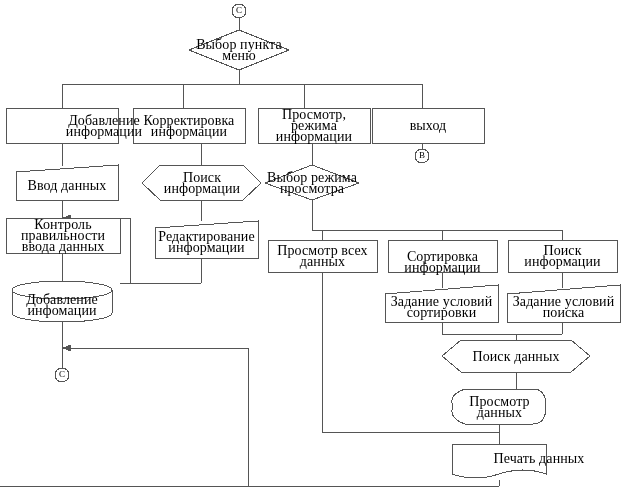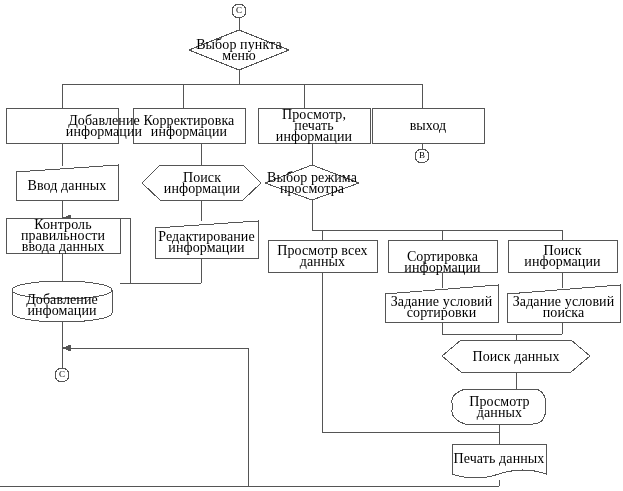--- a/index.html
+++ b/index.html
@@ -162,21 +162,21 @@
   <div class="shape-label" style="left:194px; top:34px; width:90px; height:32px;">Выбор пункта
 меню</div>
 
   <div class="shape-label" style="left:6px; top:108px; width:112px; height:35px;margin-left:42px;">Добавление
 информации</div>
 
   <div class="shape-label" style="left:133px; top:108px; width:112px; height:35px;">Корректировка
 информации</div>
 
   <div class="shape-label" style="left:258px; top:108px; width:112px; height:35px;">Просмотр,
-печать
+режима
 информации</div>
 
   <div class="shape-label" style="left:372px; top:108px; width:112px; height:35px;">выход</div>
 
   <div class="shape-label" style="left:16px; top:170px; width:102px; height:30px;">Ввод данных</div>
 
   <div class="shape-label" style="left:160px; top:166px; width:84px; height:34px;">Поиск
 информации</div>
 
   <div class="shape-label" style="left:267px; top:170px; width:90px; height:26px;">Выбор режима
@@ -202,15 +202,15 @@
   <div class="shape-label" style="left:385px; top:291px; width:113px; height:31px;">Задание условий
 сортировки</div>
 
   <div class="shape-label" style="left:507px; top:291px; width:113px; height:31px;">Задание условий
 поиска</div>
 
   <div class="shape-label" style="left:461px; top:341px; width:110px; height:31px;">Поиск данных</div>
 
   <div class="shape-label" style="left:453px; top:390px; width:93px; height:33px;">Просмотр данных</div>
 
-  <div class="shape-label" style="left:452px; top:444px; width:94px; height:28px;">Печать данных</div>
+  <div class="shape-label" style="left:452px; top:444px; width:94px; height:28px;padding-left:40px;">Печать данных</div>
 
 </div>
 
 </body></html>

